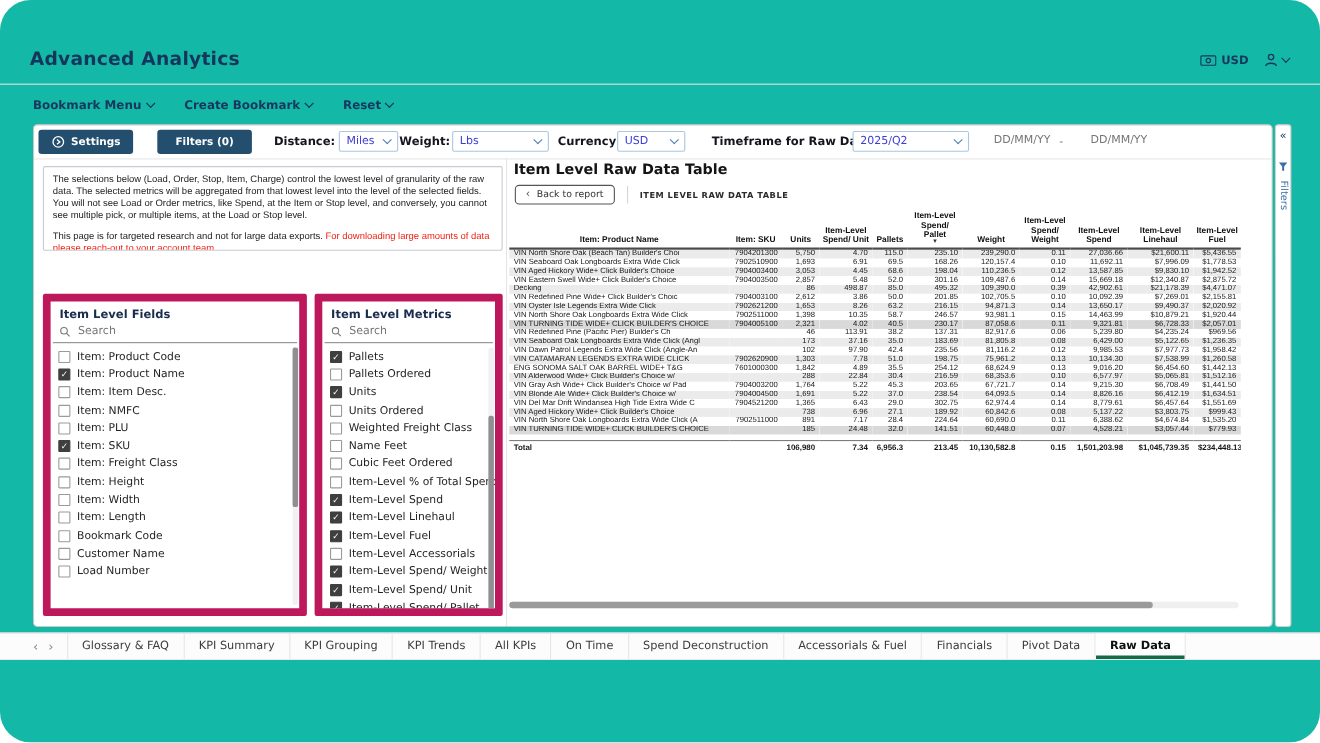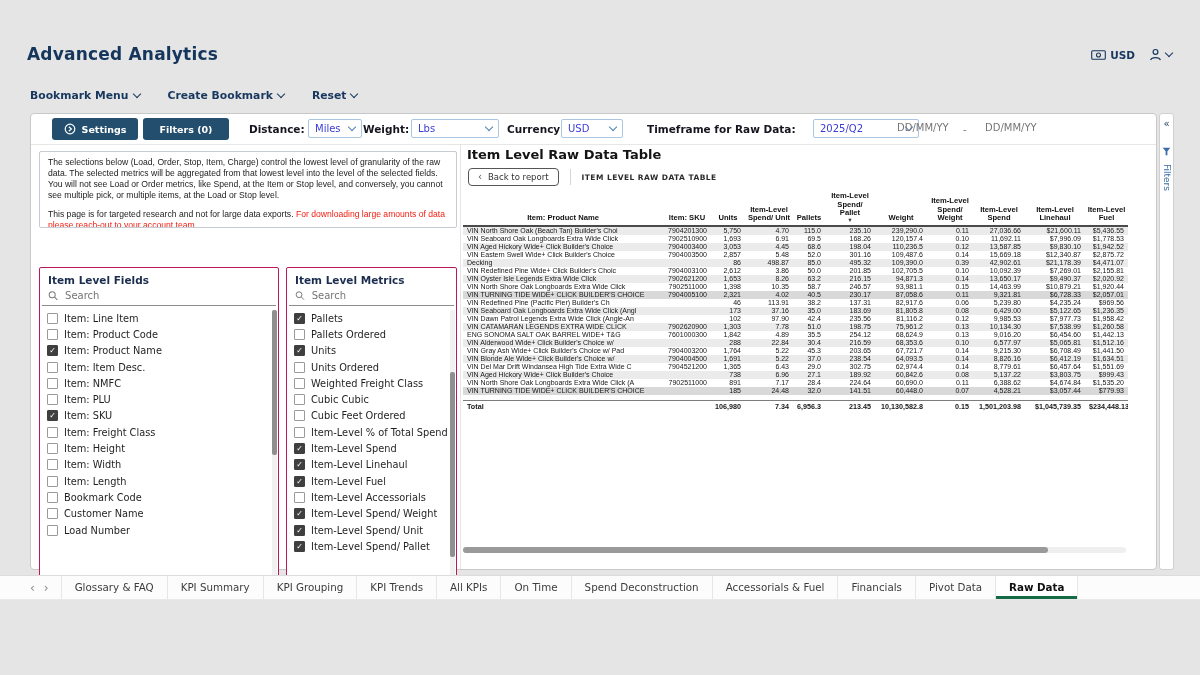--- a/index.html
+++ b/index.html
@@ -1,53 +1,53 @@
 <!DOCTYPE html>
 <html><head>
 <meta charset="utf-8">
 <style>
   html,body{margin:0;padding:0;background:#fff;}
   body{font-family:"DejaVu Sans","Liberation Sans",sans-serif;-webkit-font-smoothing:antialiased;}
-  .canvas{position:relative;width:1200px;height:675px;background:#e5e5e5;overflow:hidden;}
+  .canvas{position:relative;width:1200px;height:675px;background:#14b8a6;overflow:hidden;border-radius:28px;}
 
   
   .page-title{position:absolute;left:27px;top:44px;font-size:17px;font-weight:600;color:#15365c;letter-spacing:.2px;}
   .title-rule{position:absolute;left:0;top:76px;width:1200px;height:1px;background:#e4e4e4;}
   .top-right{position:absolute;right:28px;top:48px;display:flex;align-items:center;gap:14px;color:#17375e;font-weight:bold;font-size:10.5px;}
   .usd-badge,.user-menu{display:flex;align-items:center;gap:4px;cursor:pointer;}
   .bookmark-bar{position:absolute;left:30px;top:89px;display:flex;gap:28px;font-size:10.8px;font-weight:600;color:#17375e;}
   .bm-item{display:flex;align-items:center;gap:5px;cursor:pointer;}
   .chev{display:inline-block;width:5px;height:5px;border-right:1.4px solid currentColor;border-bottom:1.4px solid currentColor;transform:rotate(45deg);margin-top:-3px;}
 
   
   .main{position:absolute;left:30px;top:113px;width:1127px;height:457px;border:1px solid #c8c8c8;border-radius:4px;background:#fff;box-sizing:border-box;}
   .toolbar{position:absolute;left:0;top:0;right:0;height:30px;border-bottom:1px solid #e7e7e7;}
   .vdiv{position:absolute;left:429px;top:30px;bottom:0;width:1px;background:#e5e5e5;}
 
   .nav-btn{position:absolute;top:4px;height:22px;border-radius:3px;background:#234e6d;color:#fff;font-size:9.5px;font-weight:bold;display:flex;align-items:center;justify-content:center;gap:6px;padding:0 10px;box-sizing:border-box;cursor:pointer;}
-  #btn-settings{left:21px;width:86px;}
+  #btn-settings{left:4px;width:86px;}
   #btn-filters{left:112px;width:86px;}
   .tlabel{position:absolute;top:9px;font-size:10.5px;font-weight:bold;color:#15151f;}
   .dd{position:absolute;top:5px;height:19px;border:1px solid #a9c7e2;border-radius:2px;background:#fff;display:flex;align-items:center;justify-content:space-between;padding:0 6px;font-size:10px;color:#3c3cd6;box-sizing:border-box;cursor:pointer;}
   .dd .chev{color:#4f7fb5;}
-  .date-input{position:absolute;top:7px;border:none;outline:none;font-size:10px;color:#555;width:58px;background:transparent;font-family:inherit;}
+  .date-input{position:absolute;top:7px;border:none;outline:none;font-size:10px;color:#555;width:58px;background:transparent;font-family:inherit;text-align:right;}
   .date-sep{position:absolute;top:10px;font-size:10px;color:#777;}
 
   
   .desc-box{position:absolute;left:8px;top:37px;width:418px;height:77px;border:1px solid #c6ccd3;border-radius:2px;padding:5px 8px;box-sizing:border-box;font-family:"Liberation Sans",sans-serif;font-size:8.6px;line-height:1.27;color:#1c1c1c;overflow:hidden;}
   .desc-box .warn{color:#f21d10;}
   .desc-p2{margin-top:8px;}
 
   
   .level-tabs{position:absolute;left:8px;top:120px;display:flex;gap:6px;}
   .lvl-btn{width:45px;height:25px;line-height:25px;text-align:center;border:1px solid #7fa0bc;border-radius:2px;color:#17375e;font-size:9.5px;font-weight:bold;background:#fff;cursor:pointer;box-sizing:border-box;}
   .lvl-btn.active{background:#1f4e6e;border-color:#1f4e6e;color:#fff;}
 
   
-  .panel{position:absolute;top:153px;height:331px;border:1px solid #be185d;border-radius:2px;background:#fff;box-sizing:border-box;overflow:hidden;}
+  .panel{position:absolute;top:153px;height:293px;border:7px solid #be185d;border-radius:2px;background:#fff;box-sizing:border-box;overflow:hidden;}
   #fields-panel{left:8px;width:240px;}
   #metrics-panel{left:255px;width:171px;}
   .panel-title{padding:6px 8px 2px;font-size:10.5px;font-weight:bold;color:#1b2d4f;}
   .search-row{display:flex;align-items:center;gap:5px;margin:0 2px;padding:1px 6px 3px;border-bottom:1px solid #8e8e8e;}
   .search-input{border:none;outline:none;font-size:10px;color:#666;width:100%;background:transparent;font-family:inherit;}
   .chk-list{position:relative;padding:4px 0 0 7px;}
   .chk-row{display:flex;align-items:center;height:16.3px;cursor:pointer;}
   .chk{width:9px;height:9px;flex:0 0 9px;border:1px solid #9a9a9a;border-radius:1px;margin-right:6px;background:#fff;font-size:8px;line-height:9px;color:#fff;text-align:center;}
   .chk.on{background:#3f3f3f;border-color:#3f3f3f;}
   .chk-lab{font-size:9.8px;color:#1f1f1f;white-space:nowrap;overflow:hidden;}
@@ -155,21 +155,21 @@
         <span class="chev"></span>
       </div>
 
     <span class="tlabel" style="left:476px">Currency:</span>
     <div class="dd" style="left:530px;width:62px">
         <span>USD</span>
         <span class="chev"></span>
       </div>
 
     <span class="tlabel" style="left:616px">Timeframe for Raw Data:</span>
-    <div class="dd" style="left:782px;width:106px">
+    <div class="dd" style="left:744px;width:106px">
         <span>2025/Q2</span>
         <span class="chev"></span>
       </div>
 
     <input class="date-input" style="left: 864px;" placeholder="DD/MM/YY">
     <span class="date-sep" style="left:932px">-</span>
     <input class="date-input" style="left: 952px;" placeholder="DD/MM/YY">
 
     <div class="desc-box">
       <div>The selections below (Load, Order, Stop, Item, Charge) control the lowest level of granularity of the raw data.  The selected metrics will be aggregated from that lowest level into the level of the selected fields. You will not see Load or Order metrics, like Spend, at the Item or Stop level, and conversely, you cannot see multiple pick, or multiple items, at the Load or Stop level.</div>
@@ -182,24 +182,20 @@
       <div class="search-row">
         <svg width="11" height="11" viewBox="0 0 11 11">
             <circle cx="4.6" cy="4.6" r="3.3" fill="none" stroke="#777" stroke-width="1.1"></circle>
             <line x1="7.2" y1="7.2" x2="10.2" y2="10.2" stroke="#777" stroke-width="1.1"></line>
           </svg>
         <input class="search-input" placeholder="Search" style="">
       </div>
       <div class="chk-list" id="fields-list">
           <div class="chk-row">
             <span class="chk"></span>
-            <span class="chk-lab">Item: Line Item</span>
-          </div>
-          <div class="chk-row">
-            <span class="chk"></span>
             <span class="chk-lab">Item: Product Code</span>
           </div>
           <div class="chk-row">
             <span class="chk on">✓</span>
             <span class="chk-lab">Item: Product Name</span>
           </div>
           <div class="chk-row">
             <span class="chk"></span>
             <span class="chk-lab">Item: Item Desc.</span>
           </div>
@@ -274,21 +270,21 @@
           <div class="chk-row">
             <span class="chk"></span>
             <span class="chk-lab">Units Ordered</span>
           </div>
           <div class="chk-row">
             <span class="chk"></span>
             <span class="chk-lab">Weighted Freight Class</span>
           </div>
           <div class="chk-row">
             <span class="chk"></span>
-            <span class="chk-lab">Cubic Cubic</span>
+            <span class="chk-lab">Name Feet</span>
           </div>
           <div class="chk-row">
             <span class="chk"></span>
             <span class="chk-lab">Cubic Feet Ordered</span>
           </div>
           <div class="chk-row">
             <span class="chk"></span>
             <span class="chk-lab">Item-Level % of Total Spend</span>
           </div>
           <div class="chk-row">

